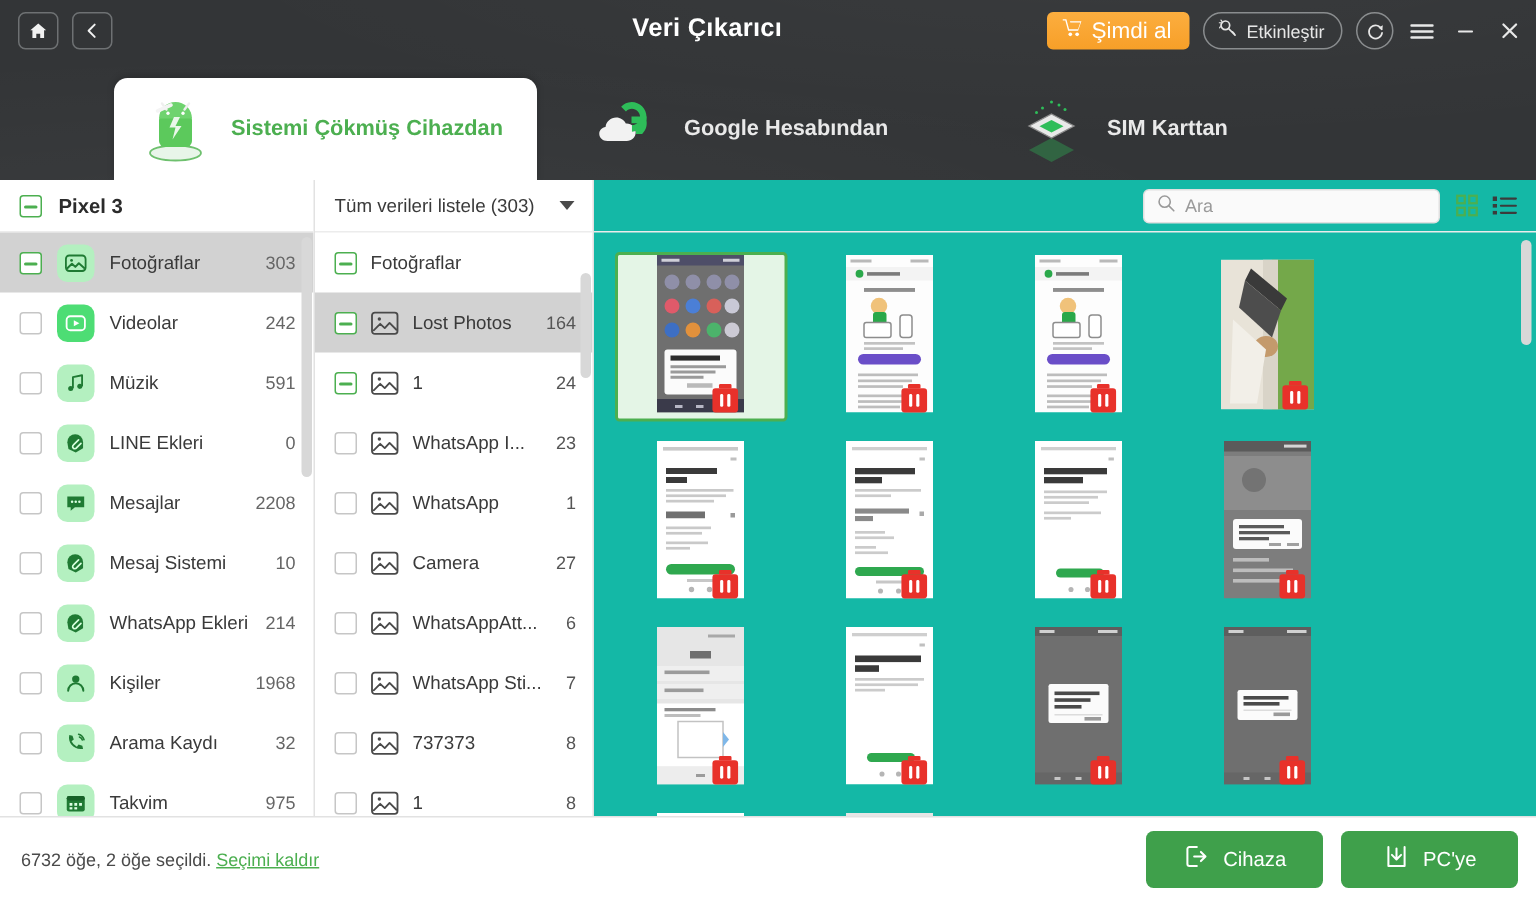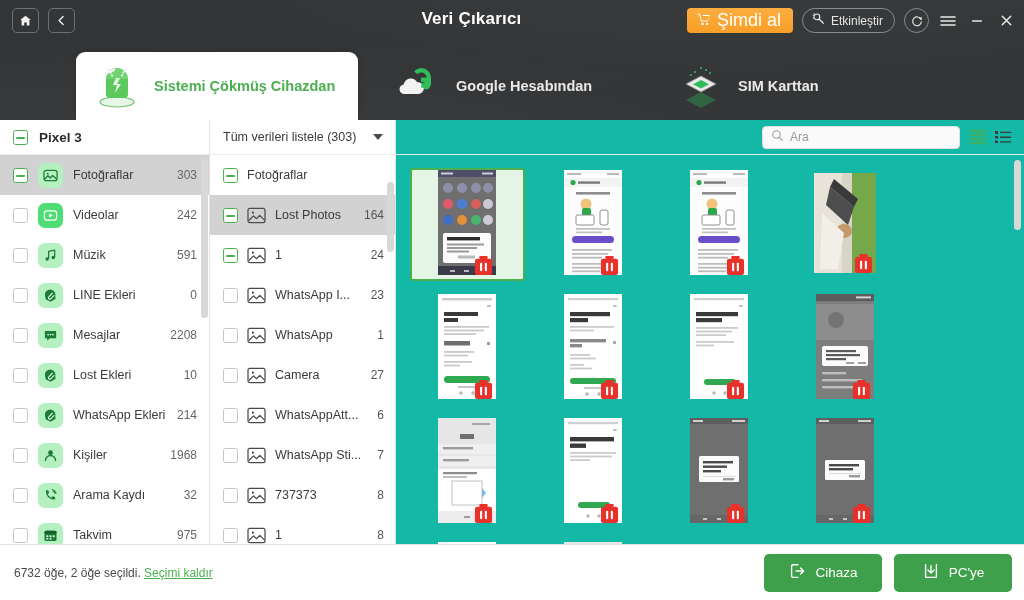--- a/index.html
+++ b/index.html
@@ -32,21 +32,21 @@
   .apptitle {
     position:absolute; left:0; top:9px; width:943px; text-align:center;
     color:#fff; font-size:17px; font-weight:bold; letter-spacing:.2px;
     pointer-events:none;
   }
 
   .top-right { position:absolute; right:8px; top:8px; display:flex; align-items:center; gap:9px; }
   .buy-btn {
     height:25px; padding:0 12px 0 10px; border-radius:4px;
     background:linear-gradient(180deg,#fcae3f,#f79f28);
-    color:#fff; font-size:18px; display:flex; align-items:center; gap:6px;
+    color:#fff; font-size:15px; display:flex; align-items:center; gap:6px;
     cursor:pointer; border:none; white-space:nowrap;
   }
   .act-btn {
     height:25px; padding:0 11px 0 9px; border-radius:13px;
     border:1px solid #8a8d8f; color:#e6e6e6; font-size:12px;
     display:flex; align-items:center; gap:5px; cursor:pointer; background:transparent;
     white-space:nowrap;
   }
   .round-btn {
     width:25px; height:25px; border-radius:50%; border:1px solid #8a8d8f;
@@ -353,21 +353,21 @@
           <span class="cat-count">2208</span>
         </div>
         <div class="cat-row">
           <span class="cb "></span>
           <span class="cat-ico">
             <svg width="15" height="15" viewBox="0 0 16 16">
               <path d="M2 7.2a5.6 5.6 0 1 1 11.2 0v4.4L8 14.6 2.8 12z" fill="#1f7a33"></path>
               <path d="M10 5.6L6.4 9.2a1.5 1.5 0 1 0 2.1 2.1l3.2-3.2" fill="none" stroke="#d6ffdd" stroke-width="1.2" stroke-linecap="round"></path>
             </svg>
           </span>
-          <span class="cat-name">Lost Ekleri</span>
+          <span class="cat-name">Mesaj Sistemi</span>
           <span class="cat-count">10</span>
         </div>
         <div class="cat-row">
           <span class="cb "></span>
           <span class="cat-ico">
             <svg width="15" height="15" viewBox="0 0 16 16">
               <path d="M2 7.2a5.6 5.6 0 1 1 11.2 0v4.4L8 14.6 2.8 12z" fill="#1f7a33"></path>
               <path d="M10 5.6L6.4 9.2a1.5 1.5 0 1 0 2.1 2.1l3.2-3.2" fill="none" stroke="#d6ffdd" stroke-width="1.2" stroke-linecap="round"></path>
             </svg>
           </span>

